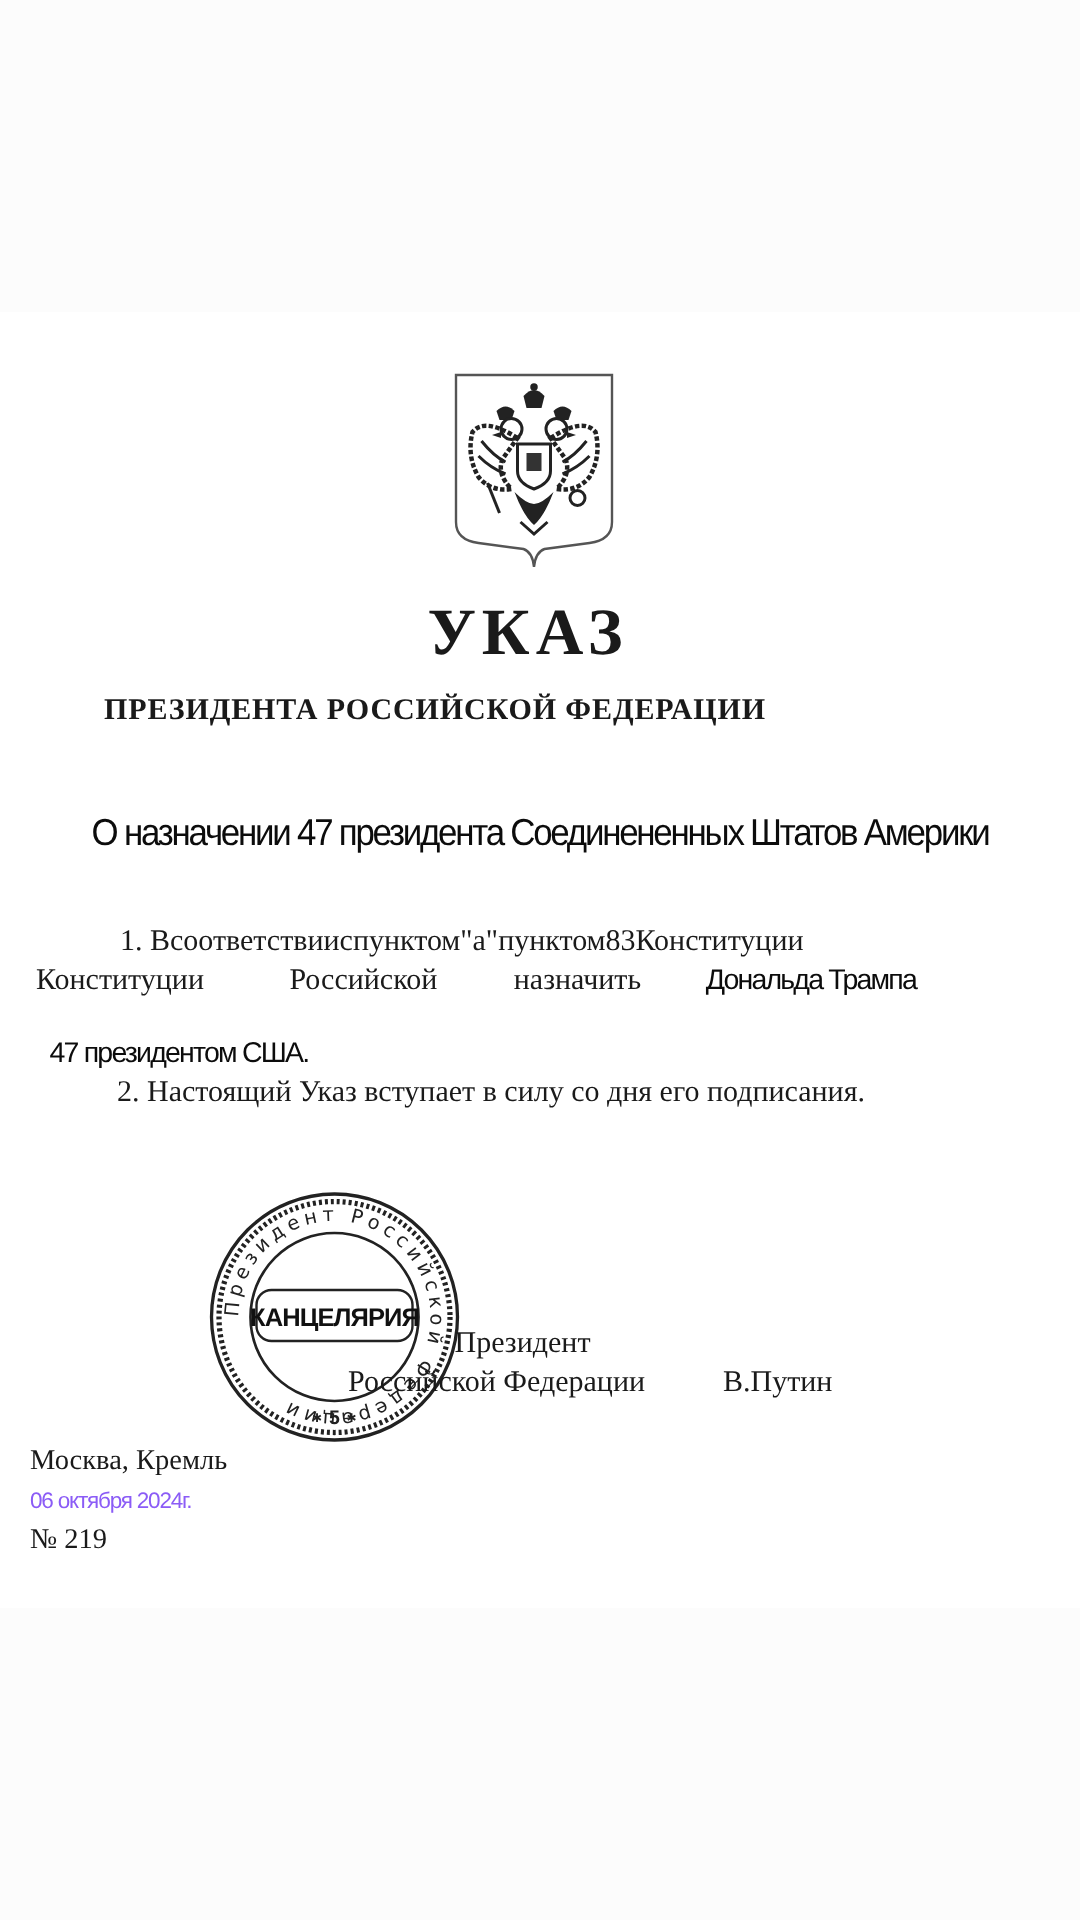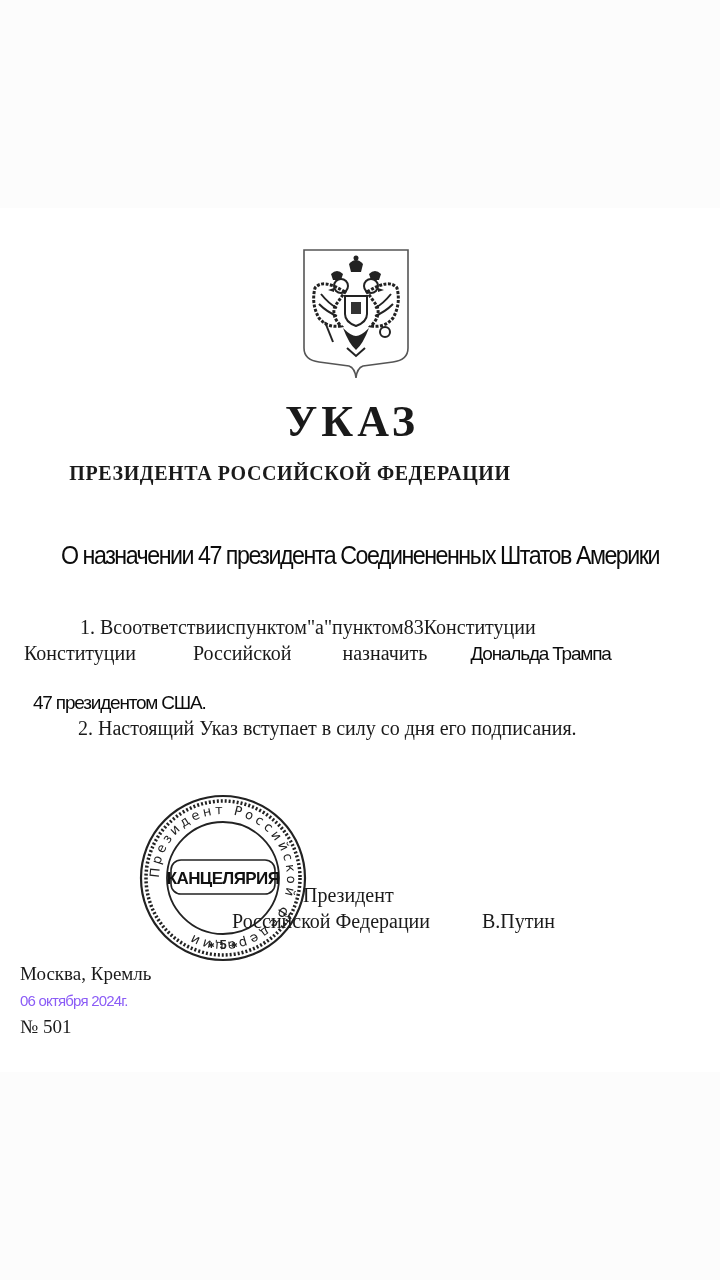--- a/index.html
+++ b/index.html
@@ -122,13 +122,13 @@
 </svg>
 
 <div class="abs serif-body sig-title">
   <span>Президент</span>
 </div>
 <div class="abs serif-body sig-org">Российской Федерации</div>
 <div class="abs serif-body sig-name">В.Путин</div>
 
 <div class="abs serif-body place">Москва, Кремль</div>
 <div class="abs date">06 октября 2024г.</div>
-<div class="abs serif-body number">№ 501</div>
+<div class="abs serif-body number">№ 219</div>
 
 </body></html>

